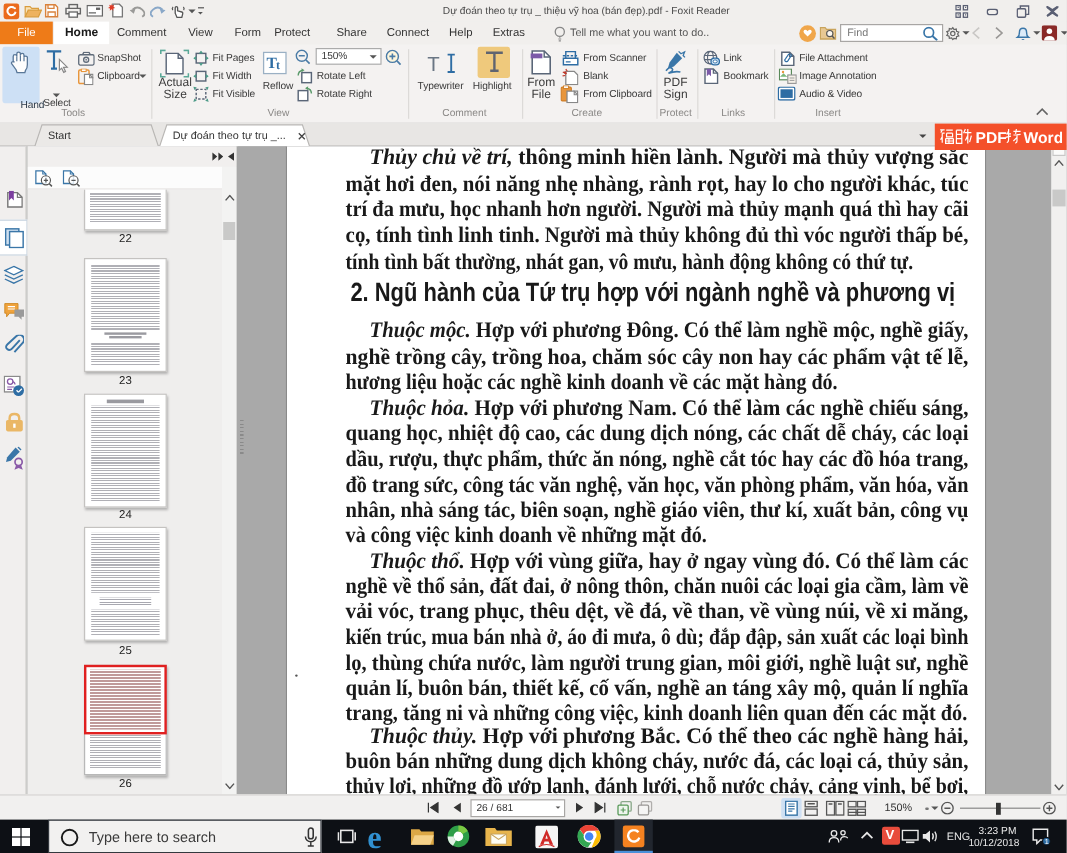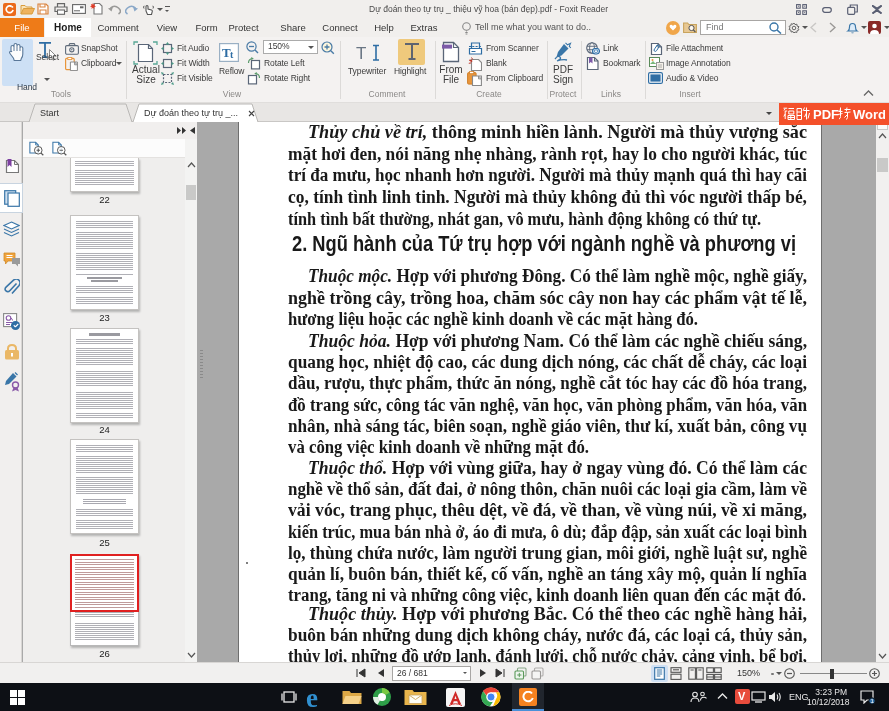--- a/index.html
+++ b/index.html
@@ -196,21 +196,21 @@
   <svg class="abs" style="left:7px;top:4px;" width="21" height="22" viewBox="0 0 21 22">
       <path d="M4 10 V6 q0-1.5 1.5-1.5 Q7 4.5 7 6 V4 q0-1.5 1.5-1.5 Q10 2.5 10 4 v1 q0-1.5 1.5-1.5 Q13 3.5 13 5 v2 q0-1.3 1.4-1.3 Q15.8 5.7 15.8 7 V13 q0 3-1.5 4.5l-.6 2H7.2l-.7-2.2L3 12.5 q-1-1.3.2-2 1.1-.6 1.8.4z" fill="#fdfdfd" stroke="#5a7899" stroke-width="1.1"></path>
       <path d="M7 6v4 M10 5v5 M13 7v3" stroke="#5a7899" stroke-width="1" fill="none"></path>
     </svg>
   <div class="rlabel" style="left:5px;top:45px;color:#2b3a4a;margin-left:12px;">Hand</div>
 
   <svg class="abs" style="left:38px;top:4px;" width="22" height="22" viewBox="0 0 22 22">
       <path d="M1 1.8h12 M7 1.8v14.4 M4.5 16.2h5" stroke="#2e6da4" stroke-width="1.8" fill="none"></path>
       <path d="M11.5 8.5l6.5 6.5-3.1.1 1.7 3.4-1.5.8-1.7-3.5-1.9 1.7z" fill="#fff" stroke="#888" stroke-width="1"></path>
     </svg>
-  <div class="rlabel" style="left:36px;top:15px;">Select</div>
+  <div class="rlabel" style="left:36px;top:43px;">Select</div>
   <div class="abs" style="left:44px;top:41px;width:0;height:0;border:3.5px solid transparent;border-top-color:#555;"></div>
 
   <svg class="abs" style="left:65px;top:6px;" width="14" height="12" viewBox="0 0 14 12">
       <rect x="0.6" y="2.6" width="12.8" height="8.6" fill="none" stroke="#5f6b7a" stroke-width="1.1" rx="1.2"></rect>
       <path d="M3.8 2.5 L4.8.6h4.4l1 1.9" fill="none" stroke="#5f6b7a" stroke-width="1.1"></path>
       <circle cx="6.8" cy="6.8" r="2.1" fill="none" stroke="#5f6b7a" stroke-width="1.1"></circle>
       <circle cx="6.8" cy="6.8" r="0.7" fill="#5f6b7a"></circle>
     </svg>
   <div class="rlabel" style="left:81px;top:6px;">SnapShot</div>
 
@@ -227,21 +227,21 @@
       <path d="M1 4V1h4 M20 1h4v3 M24 20v3h-4 M5 23H1v-3" stroke="#5aa897" stroke-width="1.3" fill="none"></path>
       <path d="M5.5 3.5 h10 l4 4 v13 h-14z" fill="#fff" stroke="#5a6678" stroke-width="1.2"></path>
       <path d="M15.5 3.5v4h4" fill="none" stroke="#5a6678" stroke-width="1.2"></path>
     </svg>
   <div class="rlabel2" style="left:126px;top:28px;width:40px;">Actual<br>Size</div>
 
   <svg class="abs" style="left:161px;top:5px;" width="13" height="13" viewBox="0 0 13 13">
       <rect x="2.5" y="2.5" width="8" height="8" fill="none" stroke="#5a6678" stroke-width="1.2"></rect>
       <path d="M6.5 0l1.8 2.5h-3.6z M13 6.5l-2.5 1.8v-3.6z M6.5 13l-1.8-2.5h3.6z M0 6.5l2.5-1.8v3.6z" fill="#4d9b88"></path>
     </svg>
-  <div class="rlabel" style="left:177px;top:6px;">Fit Audio</div>
+  <div class="rlabel" style="left:177px;top:6px;">Fit Pages</div>
   <svg class="abs" style="left:161px;top:20px;" width="13" height="13" viewBox="0 0 13 13">
       <rect x="2.5" y="2.5" width="8" height="8" fill="none" stroke="#5a6678" stroke-width="1.2"></rect>
       <path d="M13 6.5l-2.5 1.8v-3.6z M0 6.5l2.5-1.8v3.6z" fill="#4d9b88"></path>
     </svg>
   <div class="rlabel" style="left:177px;top:21px;">Fit Width</div>
   <svg class="abs" style="left:161px;top:35px;" width="13" height="13" viewBox="0 0 13 13">
       <rect x="2.5" y="2.5" width="8" height="8" fill="none" stroke="#5a6678" stroke-width="1.2" stroke-dasharray="2 1.4"></rect>
       <path d="M0 0l3 1-2 2z M13 0l-1 3-2-2z M13 13l-3-1 2-2z M0 13l1-3 2 2z" fill="#4d9b88"></path>
     </svg>
   <div class="rlabel" style="left:177px;top:36px;">Fit Visible</div>
@@ -633,20 +633,30 @@
 
 <div id="taskbar">
   <svg class="abs" style="left:10px;top:7px;" width="15" height="15" viewBox="0 0 15 15">
       <g fill="#fff">
         <rect x="0" y="0" width="7" height="7"></rect>
         <rect x="8" y="0" width="7" height="7"></rect>
         <rect x="0" y="8" width="7" height="7"></rect>
         <rect x="8" y="8" width="7" height="7"></rect>
       </g>
     </svg>
+  <div id="tsearch">
+    <svg class="abs" style="left:9px;top:6px;" width="16" height="16" viewBox="0 0 16 16">
+        <circle cx="8" cy="8" r="6.5" fill="none" stroke="#1a1a1a" stroke-width="1.6"></circle>
+      </svg>
+    <span style="position:absolute;left:33px;top:7px;">Type here to search</span>
+    <svg class="abs" style="left:212px;top:5px;" width="12" height="17" viewBox="0 0 12 17">
+        <rect x="4" y="1" width="4" height="9" rx="2" fill="none" stroke="#333" stroke-width="1.3"></rect>
+        <path d="M1.5 8 a4.5 4.5 0 0 0 9 0 M6 12.5V16 M3.5 16h5" fill="none" stroke="#333" stroke-width="1.2"></path>
+      </svg>
+  </div>
   <svg class="abs" style="left:281px;top:7px;" width="16" height="14" viewBox="0 0 16 14">
       <rect x="3" y="2" width="10" height="10" fill="none" stroke="#e8e8e8" stroke-width="1.3"></rect>
       <path d="M1 3.5v7 M15 3.5v7" stroke="#e8e8e8" stroke-width="1.3"></path>
     </svg>
   <div class="abs" style="left:306px;top:0px;width:24px;height:27px;color:#3090d0;font-size:27px;font-weight:bold;font-family:'Liberation Serif',serif;">e</div>
   <svg class="abs" style="left:342px;top:6px;" width="20" height="16" viewBox="0 0 20 16">
       <path d="M0.5 15V2h7l1.5 2h10.5v11z" fill="#dca846"></path>
       <path d="M0.5 15l3-8h16l-3 8z" fill="#f5d28a"></path>
     </svg>
   <svg class="abs" style="left:372px;top:4px;" width="20" height="20" viewBox="0 0 20 20">

